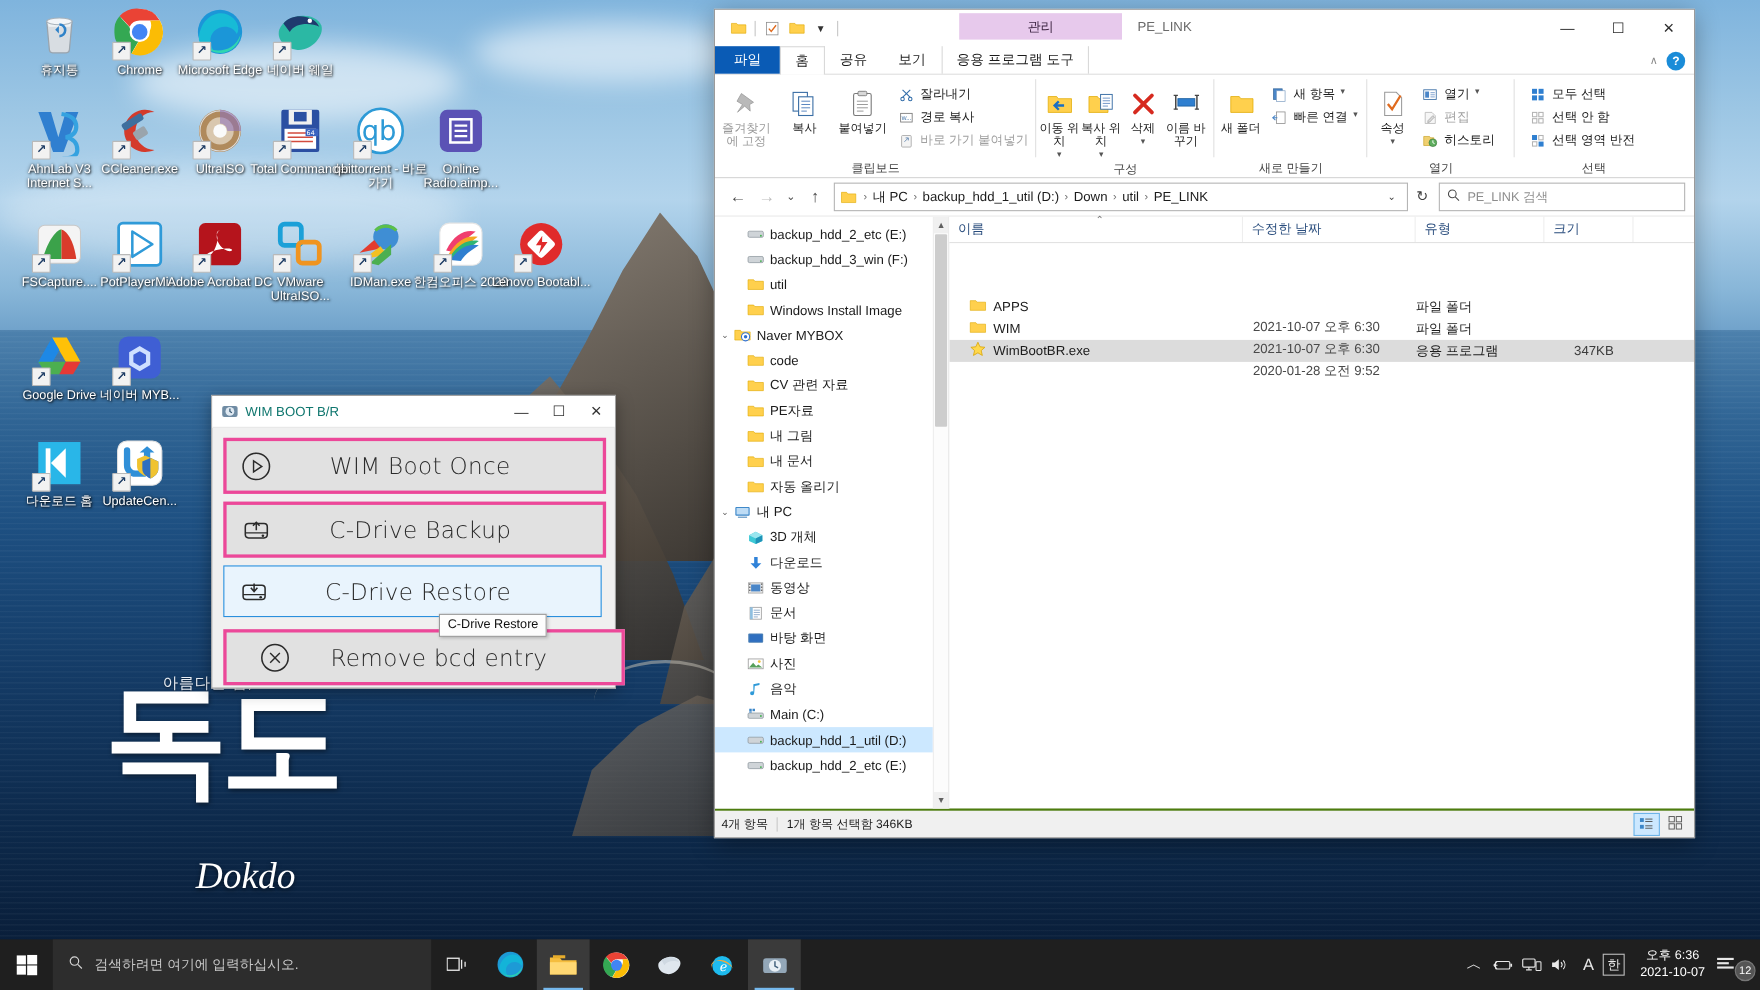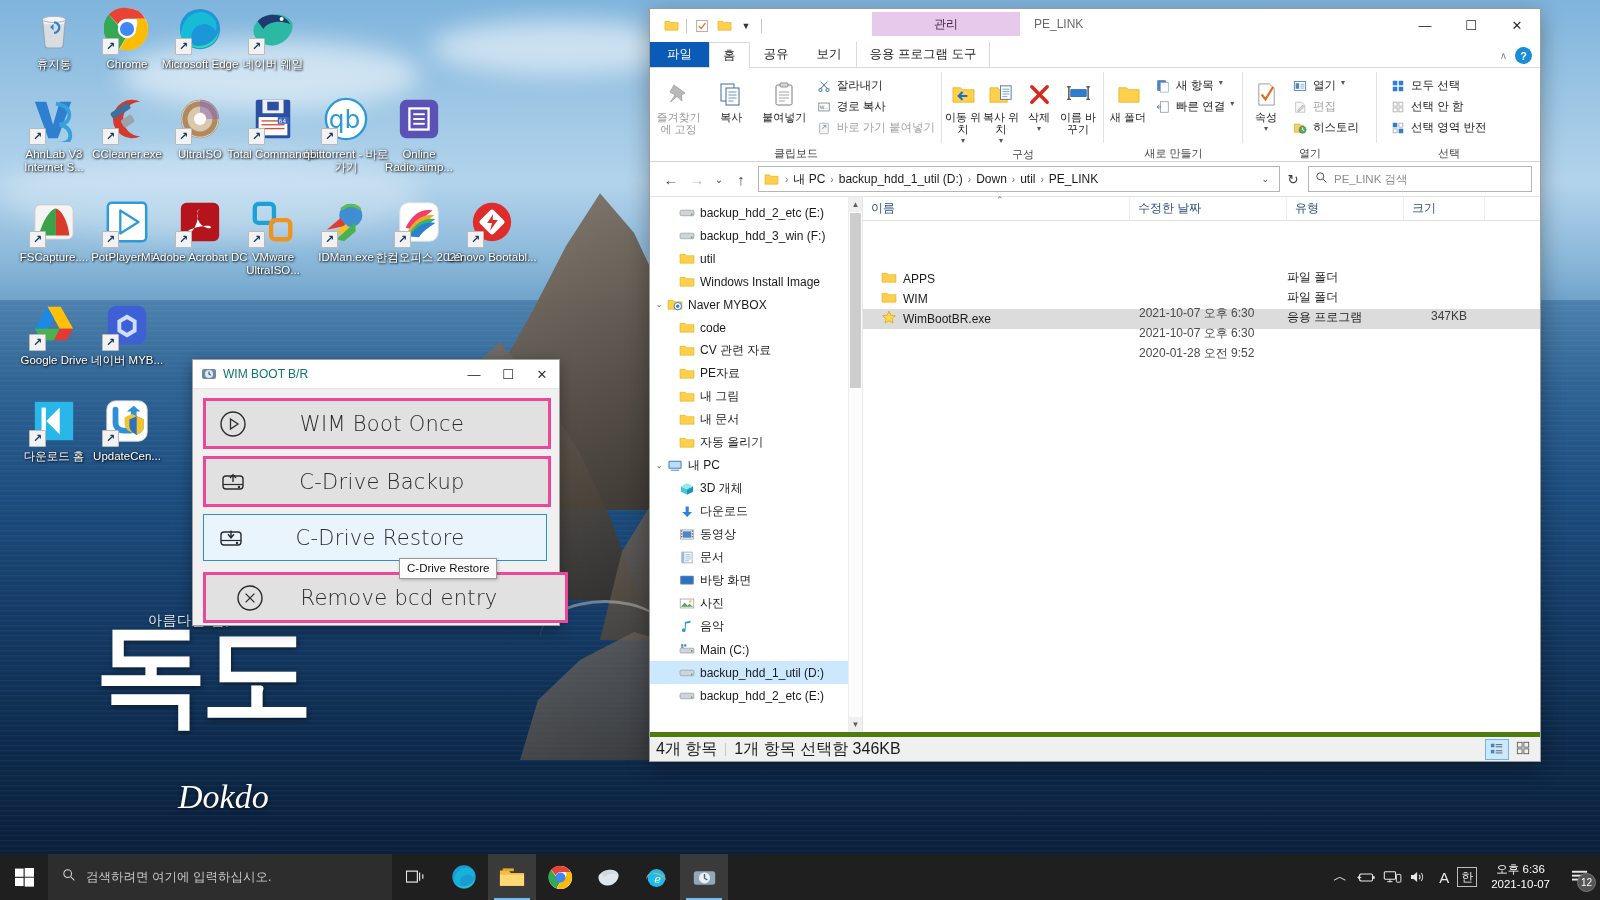--- a/index.html
+++ b/index.html
@@ -201,29 +201,29 @@
   .nav-item .tw{width:14px;text-align:center;font-size:8px;color:#5a5a5a;flex:0 0 auto;}
   .nav-item .ni{width:17px;height:16px;margin-right:5px;flex:0 0 auto;display:flex;align-items:center;justify-content:center;}
   .nav-scroll{position:absolute;right:0;top:0;width:13px;bottom:0;background:#fcfcfc;border-left:1px solid #ededed;}
   .nav-scroll .arr{height:15px;display:flex;align-items:center;justify-content:center;font-size:8px;color:#606060;background:#f0f0f0;}
   .nav-scroll .thumb{position:absolute;left:1px;width:11px;background:#cdcdcd;border-radius:1px;}
   .list-pane{flex:1 1 auto;display:flex;flex-direction:column;min-width:0;gap:44px;}
   .col-head{height:23px;background:#fff;display:flex;align-items:center;border-bottom:1px solid #e2e2e2;font-size:12px;color:#2b4e7e;position:relative;}
   .col-head .ch{height:23px;display:flex;align-items:center;padding-left:8px;border-right:1px solid #eeeeee;position:relative;}
   .col-head .sortmark{position:absolute;left:50%;top:-2px;font-size:9px;color:#7a7a7a;}
   .file-rows{flex:1 1 auto;background:#fff;padding-top:4px;}
-  .frow{height:20px;display:flex;font-size:12px;color:#1b1b1b;}
+  .frow{height:20px;display:flex;align-items:center;font-size:12px;color:#1b1b1b;}
   .frow.sel{background:#dcdcdc;}
   .frow .c-name{display:flex;align-items:center;gap:6px;padding-left:18px;}
   .frow .c-date{color:#4a4a4a;margin-top:36px;}
   .frow .c-type{}
   .frow .c-size{text-align:right;padding-right:10px;color:#3c3c3c;}
   .ex-status{
-    height:24px;background:#f0f0f0;border-top:5px solid #4d7c0f;
-    display:flex;align-items:center;padding:0 6px;font-size:16px;color:#1b1b1b;gap:8px;
+    height:24px;background:#f0f0f0;border-top:2px solid #4d7c0f;
+    display:flex;align-items:center;padding:0 6px;font-size:11px;color:#1b1b1b;gap:8px;
   }
   .ex-status .vs{width:1px;height:13px;background:#c8c8c8;}
   .ex-status .views{margin-left:auto;display:flex;gap:3px;}
   .vbtn{width:22px;height:19px;display:flex;align-items:center;justify-content:center;}
   .vbtn.on{background:#cce8ff;border:1px solid #6db4e8;}
 
   
   #taskbar{
     position:absolute;left:0;bottom:0;width:1600px;height:46px;
     background:#1f1f1f;display:flex;align-items:center;
@@ -235,21 +235,21 @@
   #tsearch .ph{font-size:12.5px;color:#c9c9c9;}
   .tbitem{width:48px;height:46px;display:flex;align-items:center;justify-content:center;position:relative;}
   .tbitem.active{background:#3a3a3a;}
   .tbitem.active:after{content:"";position:absolute;left:6px;right:6px;bottom:0;height:2px;background:#76b9ed;}
   #tray{margin-left:auto;display:flex;align-items:center;height:46px;padding-right:4px;gap:0;}
   #tray .ti{width:26px;height:46px;display:flex;align-items:center;justify-content:center;color:#e8e8e8;font-size:14px;}
   #clock{
     height:46px;display:flex;flex-direction:column;align-items:center;justify-content:center;
     color:#fff;font-size:11.5px;line-height:15px;padding:0 10px;text-align:center;
   }
-  #notif{width:40px;height:46px;display:flex;align-items:center;justify-content:center;position:relative;}
+  #notif{width:40px;height:46px;display:flex;align-items:center;justify-content:flex-start;position:relative;}
   #notif .badge{
     position:absolute;right:4px;bottom:8px;min-width:17px;height:17px;border-radius:50%;
     background:#555;color:#fff;font-size:10px;display:flex;align-items:center;justify-content:center;
     border:1px solid #777;
   }
 </style>
 </head>
 <body>
 
 <div id="desktop">

